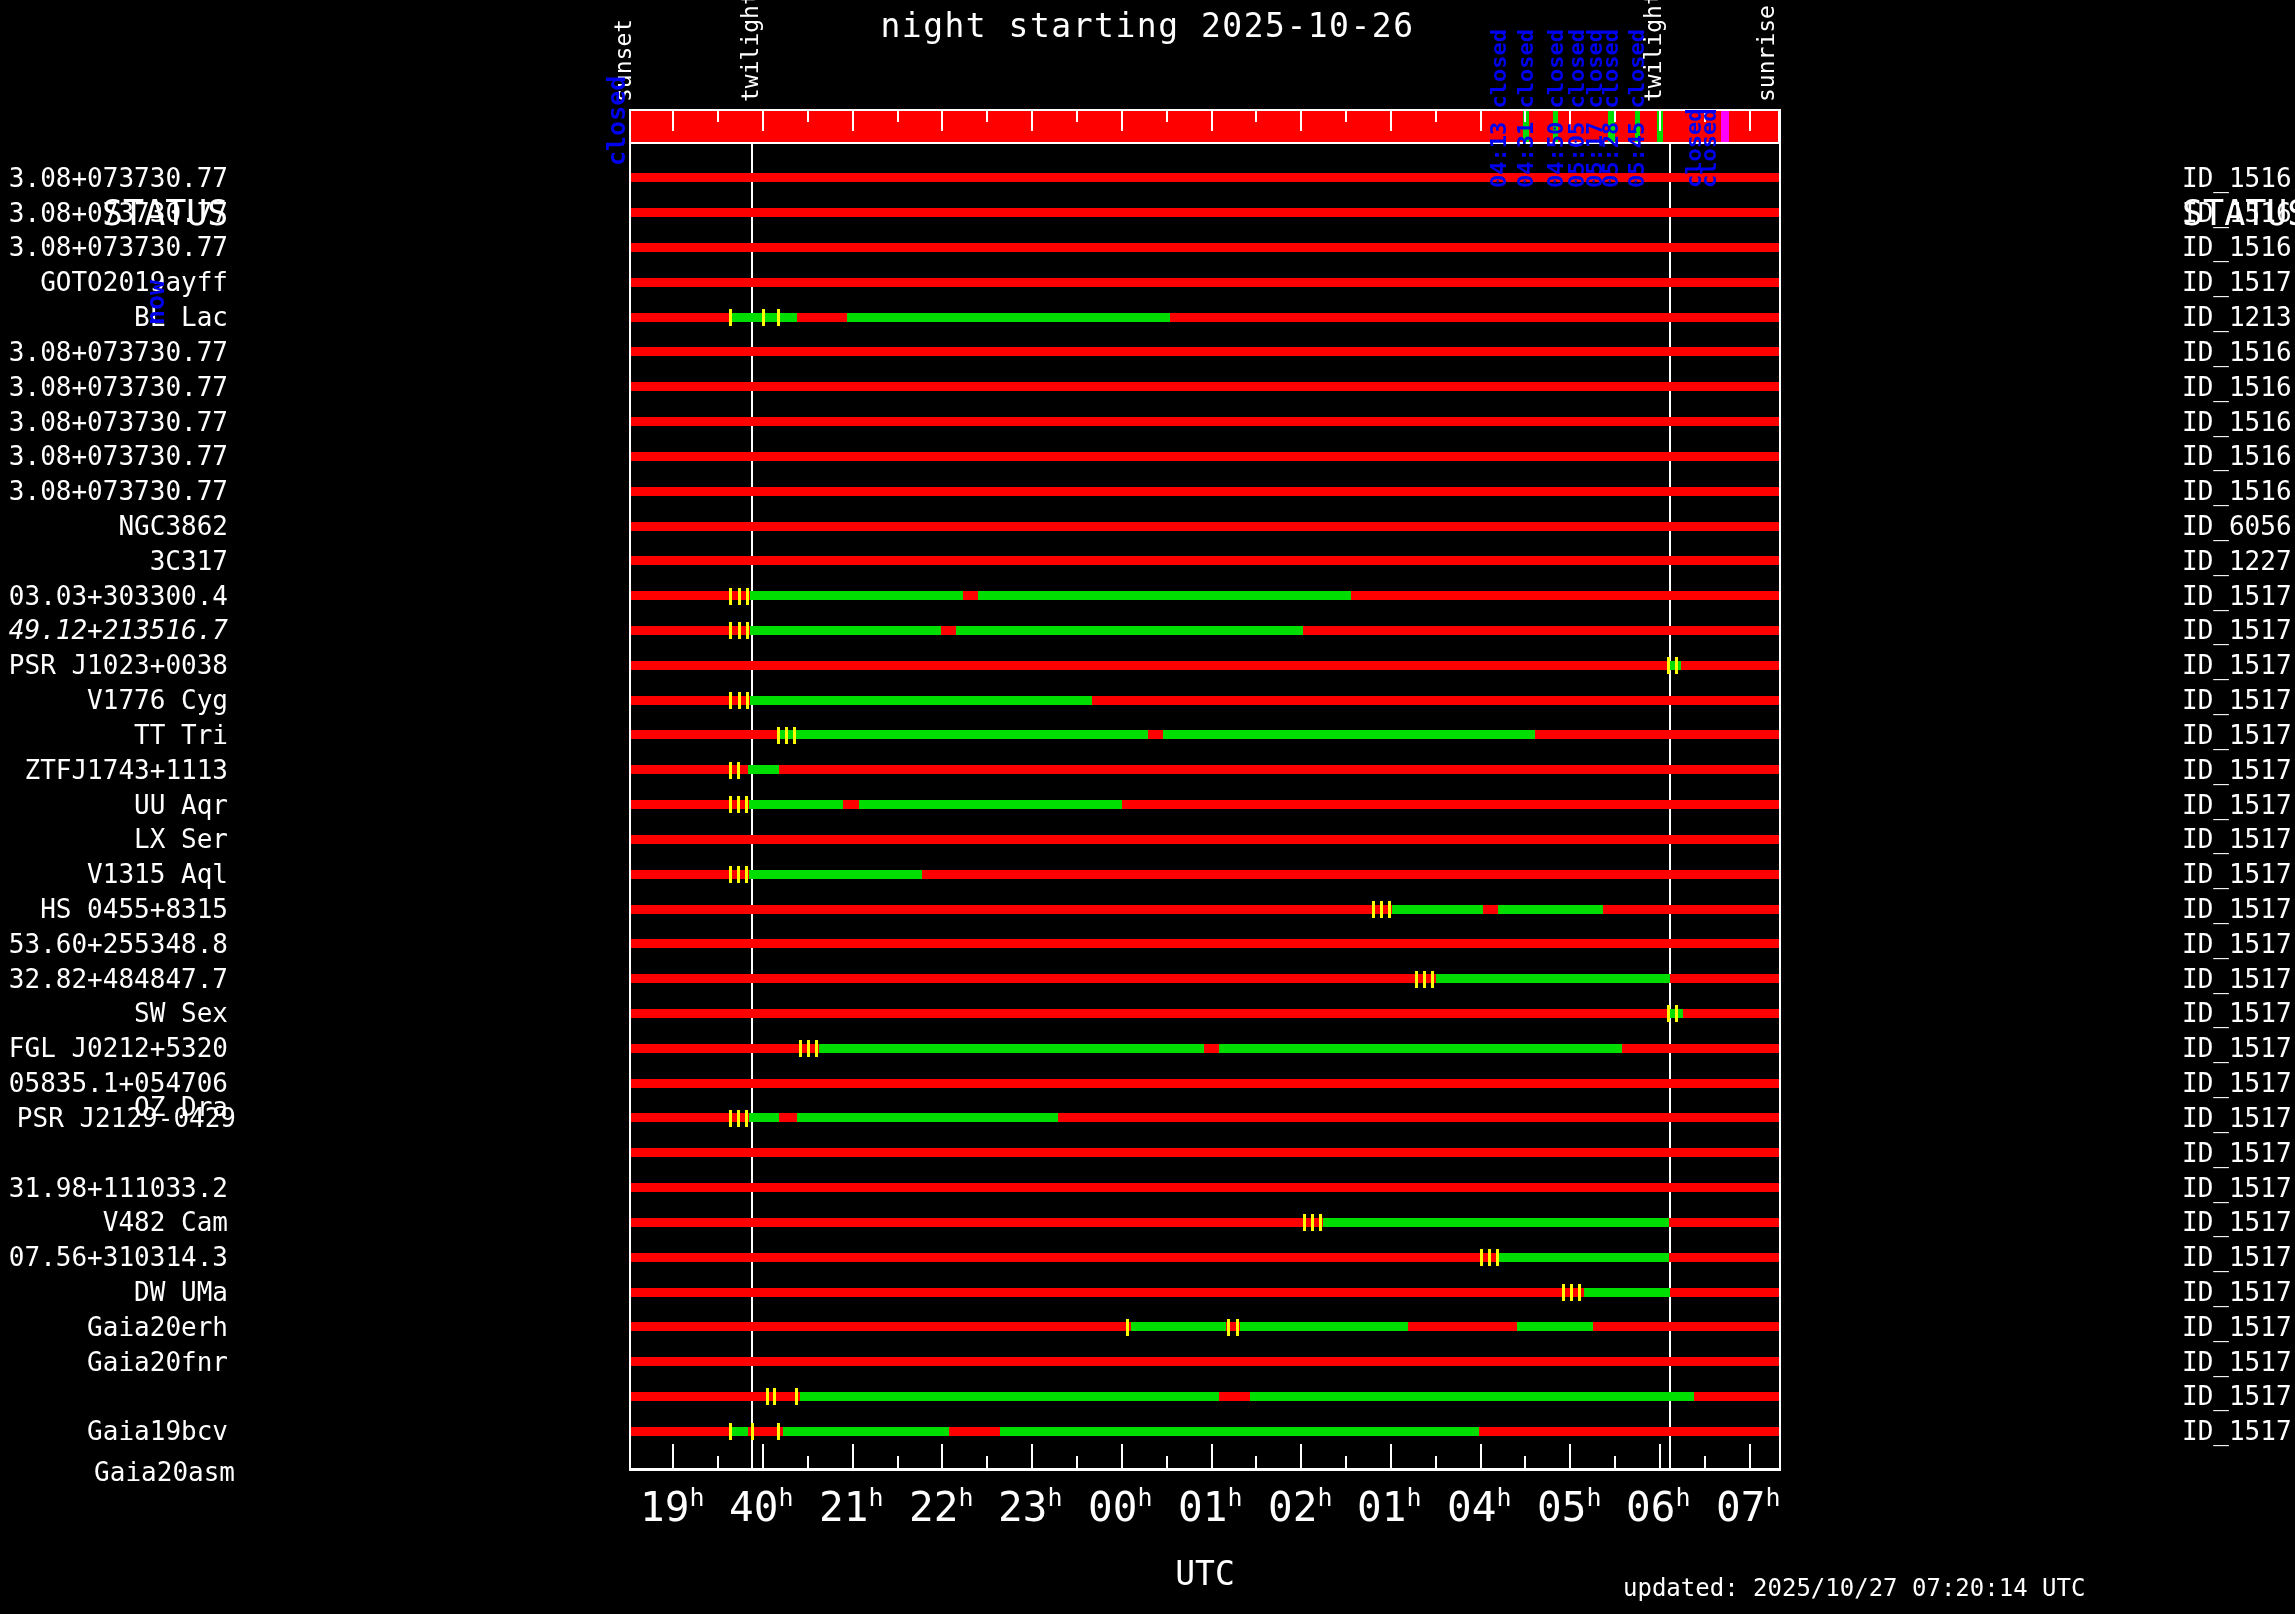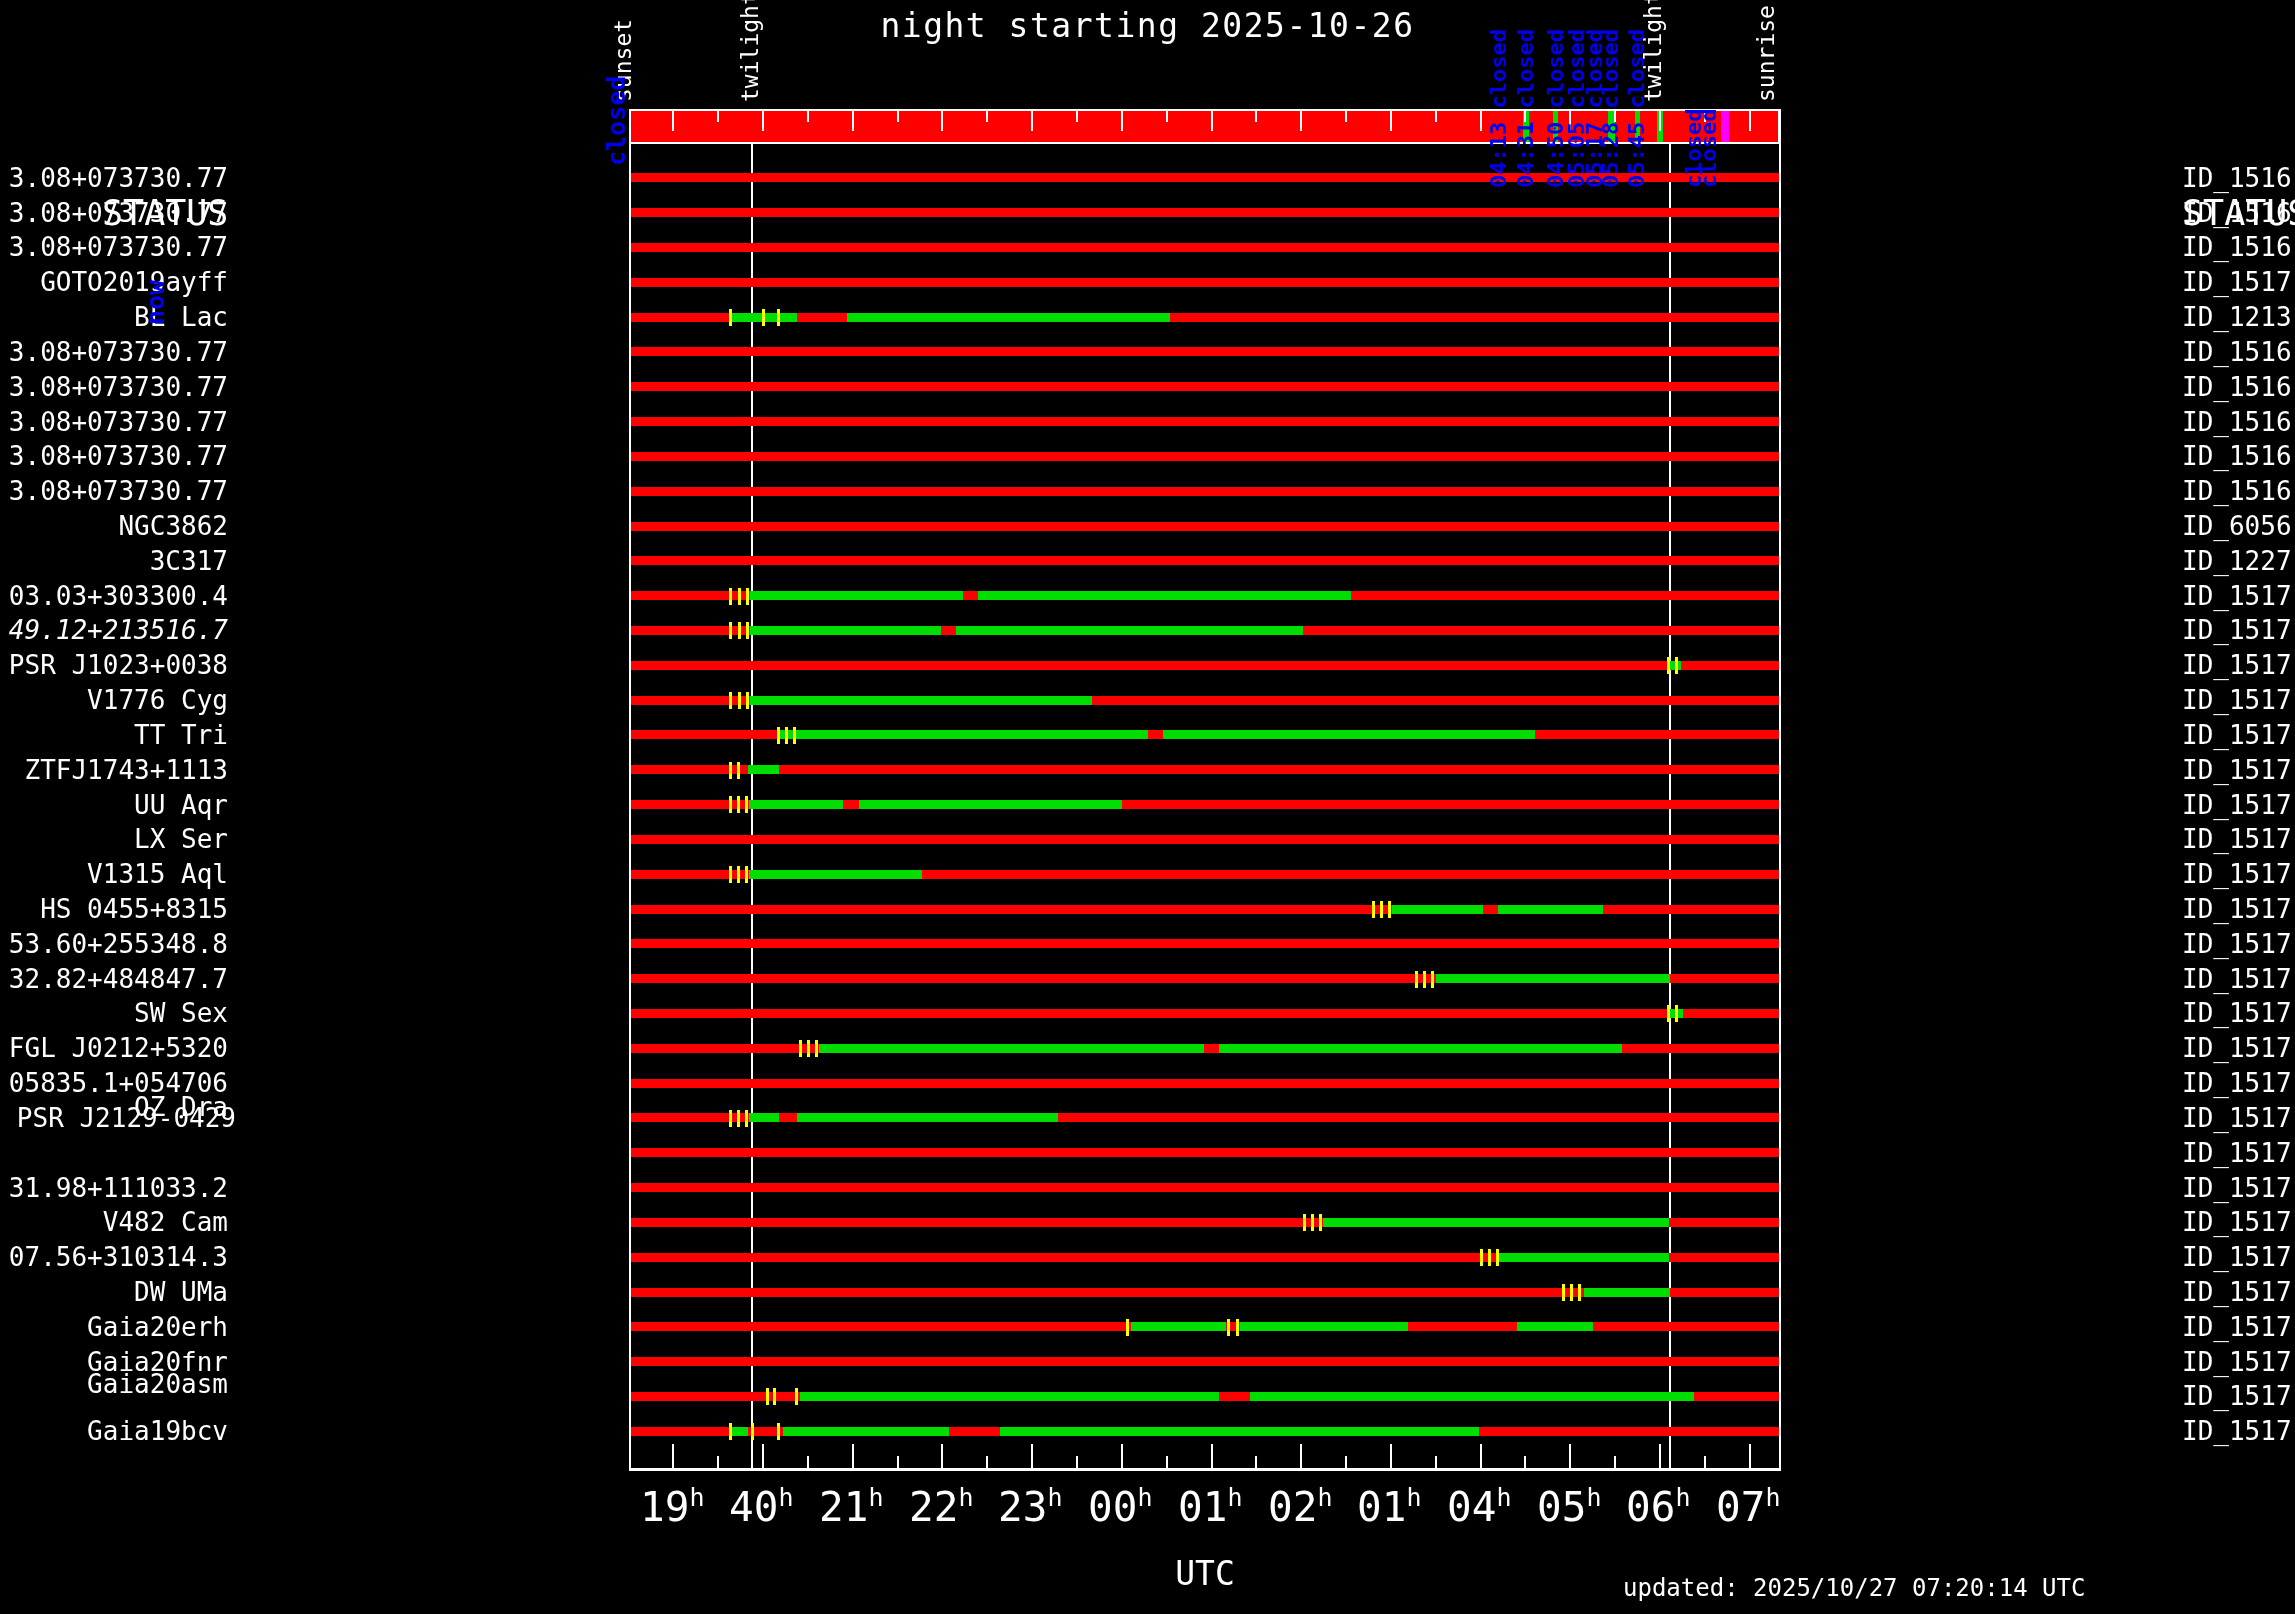--- a/index.html
+++ b/index.html
@@ -249,21 +249,21 @@
     <div class="abs bar-base" style="left: 631px; top: 1322px; width: 1148px; height: 9.4px;"></div>
     <div class="abs seg tickmark" style="left: 1126px; top: 1319px; width: 2.9px; height: 16.7px;"></div>
     <div class="abs seg tickmark" style="left: 1227px; top: 1319px; width: 2.9px; height: 16.7px;"></div>
     <div class="abs seg tickmark" style="left: 1236px; top: 1319px; width: 2.9px; height: 16.7px;"></div>
     <div class="abs seg" style="background: rgb(0, 221, 0); left: 1131px; top: 1322px; width: 95px; height: 9.4px;"></div>
     <div class="abs seg" style="background: rgb(0, 221, 0); left: 1240px; top: 1322px; width: 168px; height: 9.4px;"></div>
     <div class="abs seg" style="background: rgb(0, 221, 0); left: 1517px; top: 1322px; width: 76px; height: 9.4px;"></div>
     <div class="abs row-label" style="top: 1347px;">Gaia20fnr</div>
     <div class="abs row-id" style="top: 1347px;">ID_1517-</div>
     <div class="abs bar-base" style="left: 631px; top: 1357px; width: 1148px; height: 9.4px;"></div>
-    <div class="abs row-label" style="top: 1369px;">Gaia20asm</div>
+    <div class="abs row-label" style="top: 1457px; margin-left: 7px;">Gaia20asm</div>
     <div class="abs row-id" style="top: 1381px;">ID_1517-</div>
     <div class="abs bar-base" style="left: 631px; top: 1392px; width: 1148px; height: 9.4px;"></div>
     <div class="abs seg tickmark" style="left: 766px; top: 1388px; width: 2.9px; height: 16.7px;"></div>
     <div class="abs seg tickmark" style="left: 773px; top: 1388px; width: 2.9px; height: 16.7px;"></div>
     <div class="abs seg tickmark" style="left: 795px; top: 1388px; width: 2.9px; height: 16.7px;"></div>
     <div class="abs seg" style="background: rgb(0, 221, 0); left: 800px; top: 1392px; width: 419px; height: 9.4px;"></div>
     <div class="abs seg" style="background: rgb(0, 221, 0); left: 1250px; top: 1392px; width: 444px; height: 9.4px;"></div>
     <div class="abs row-label" style="top: 1416px;">Gaia19bcv</div>
     <div class="abs row-id" style="top: 1416px;">ID_1517-</div>
     <div class="abs bar-base" style="left: 631px; top: 1427px; width: 1148px; height: 9.4px;"></div>

